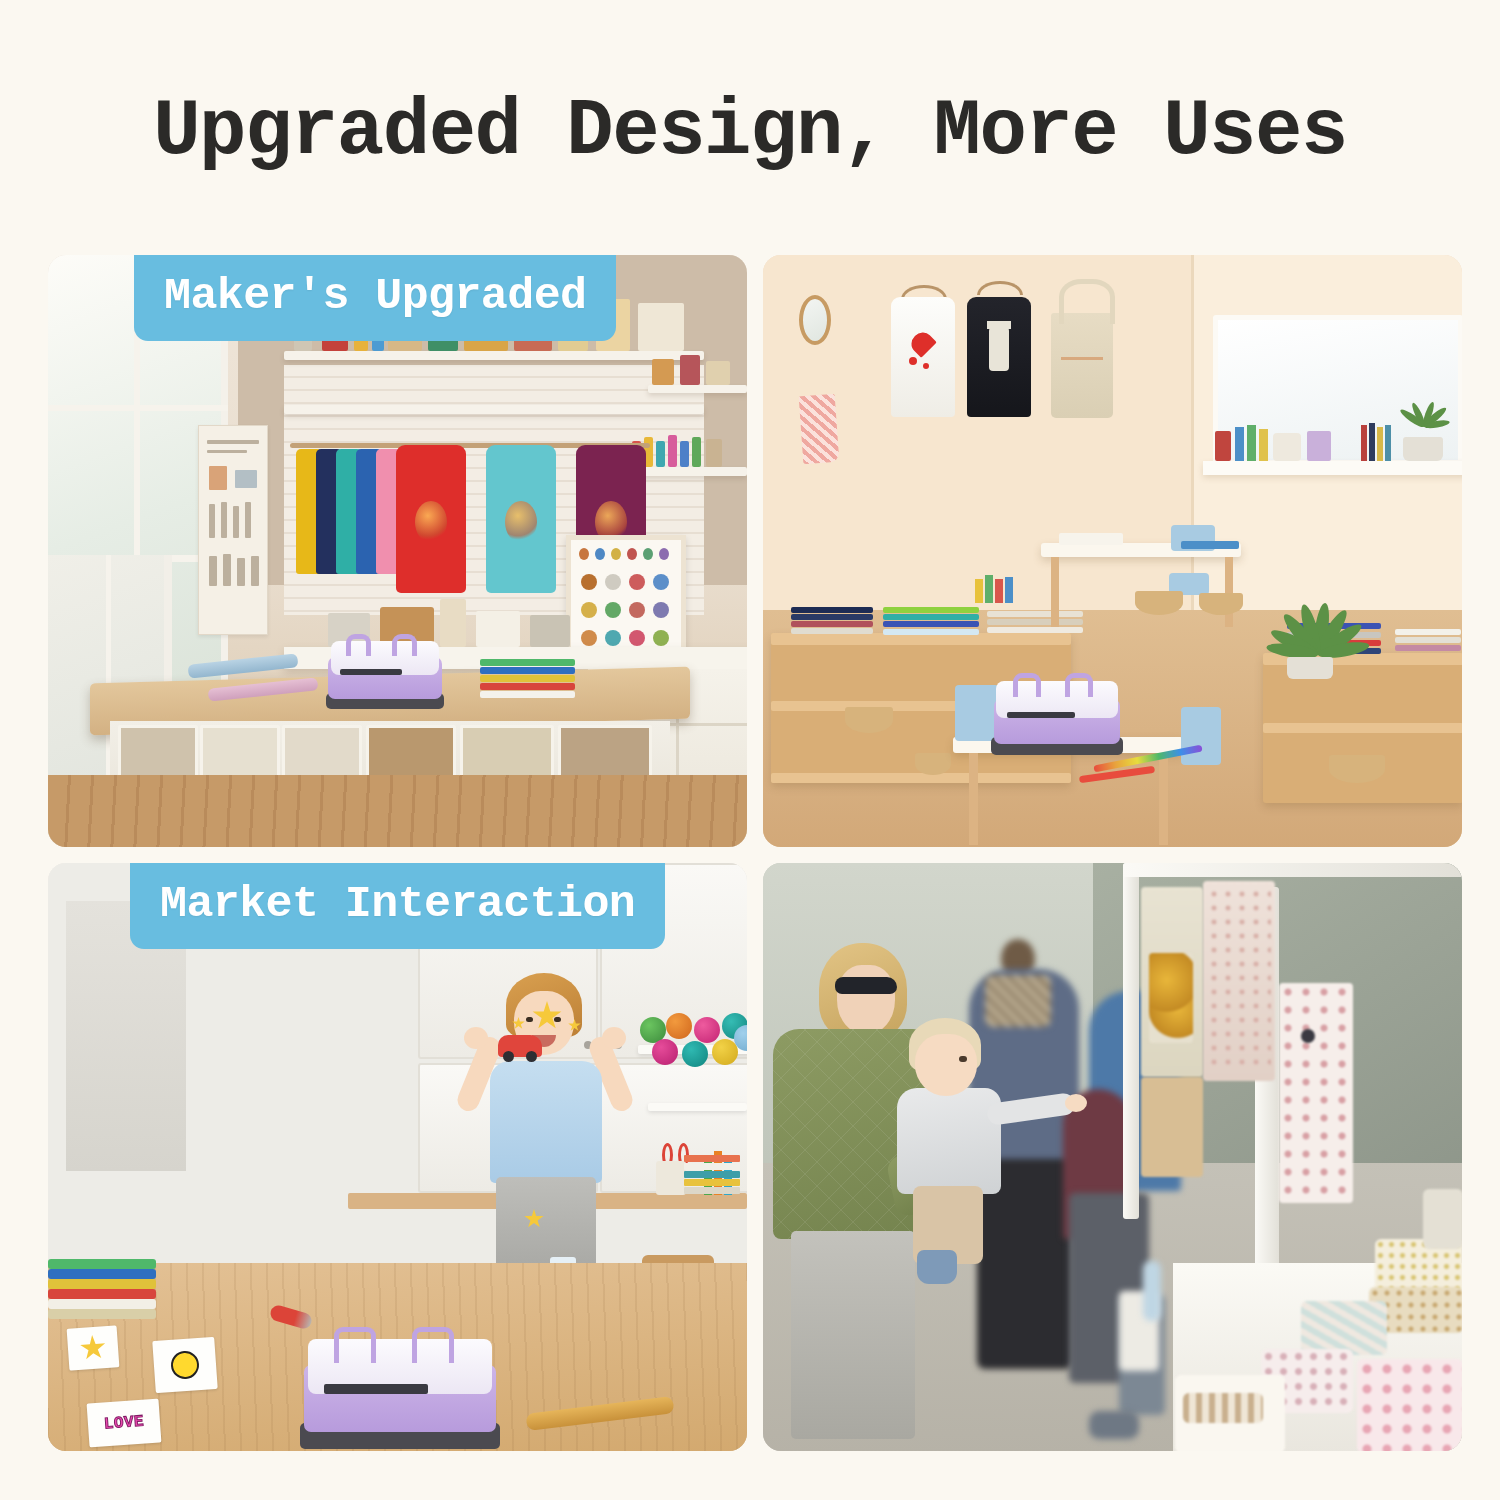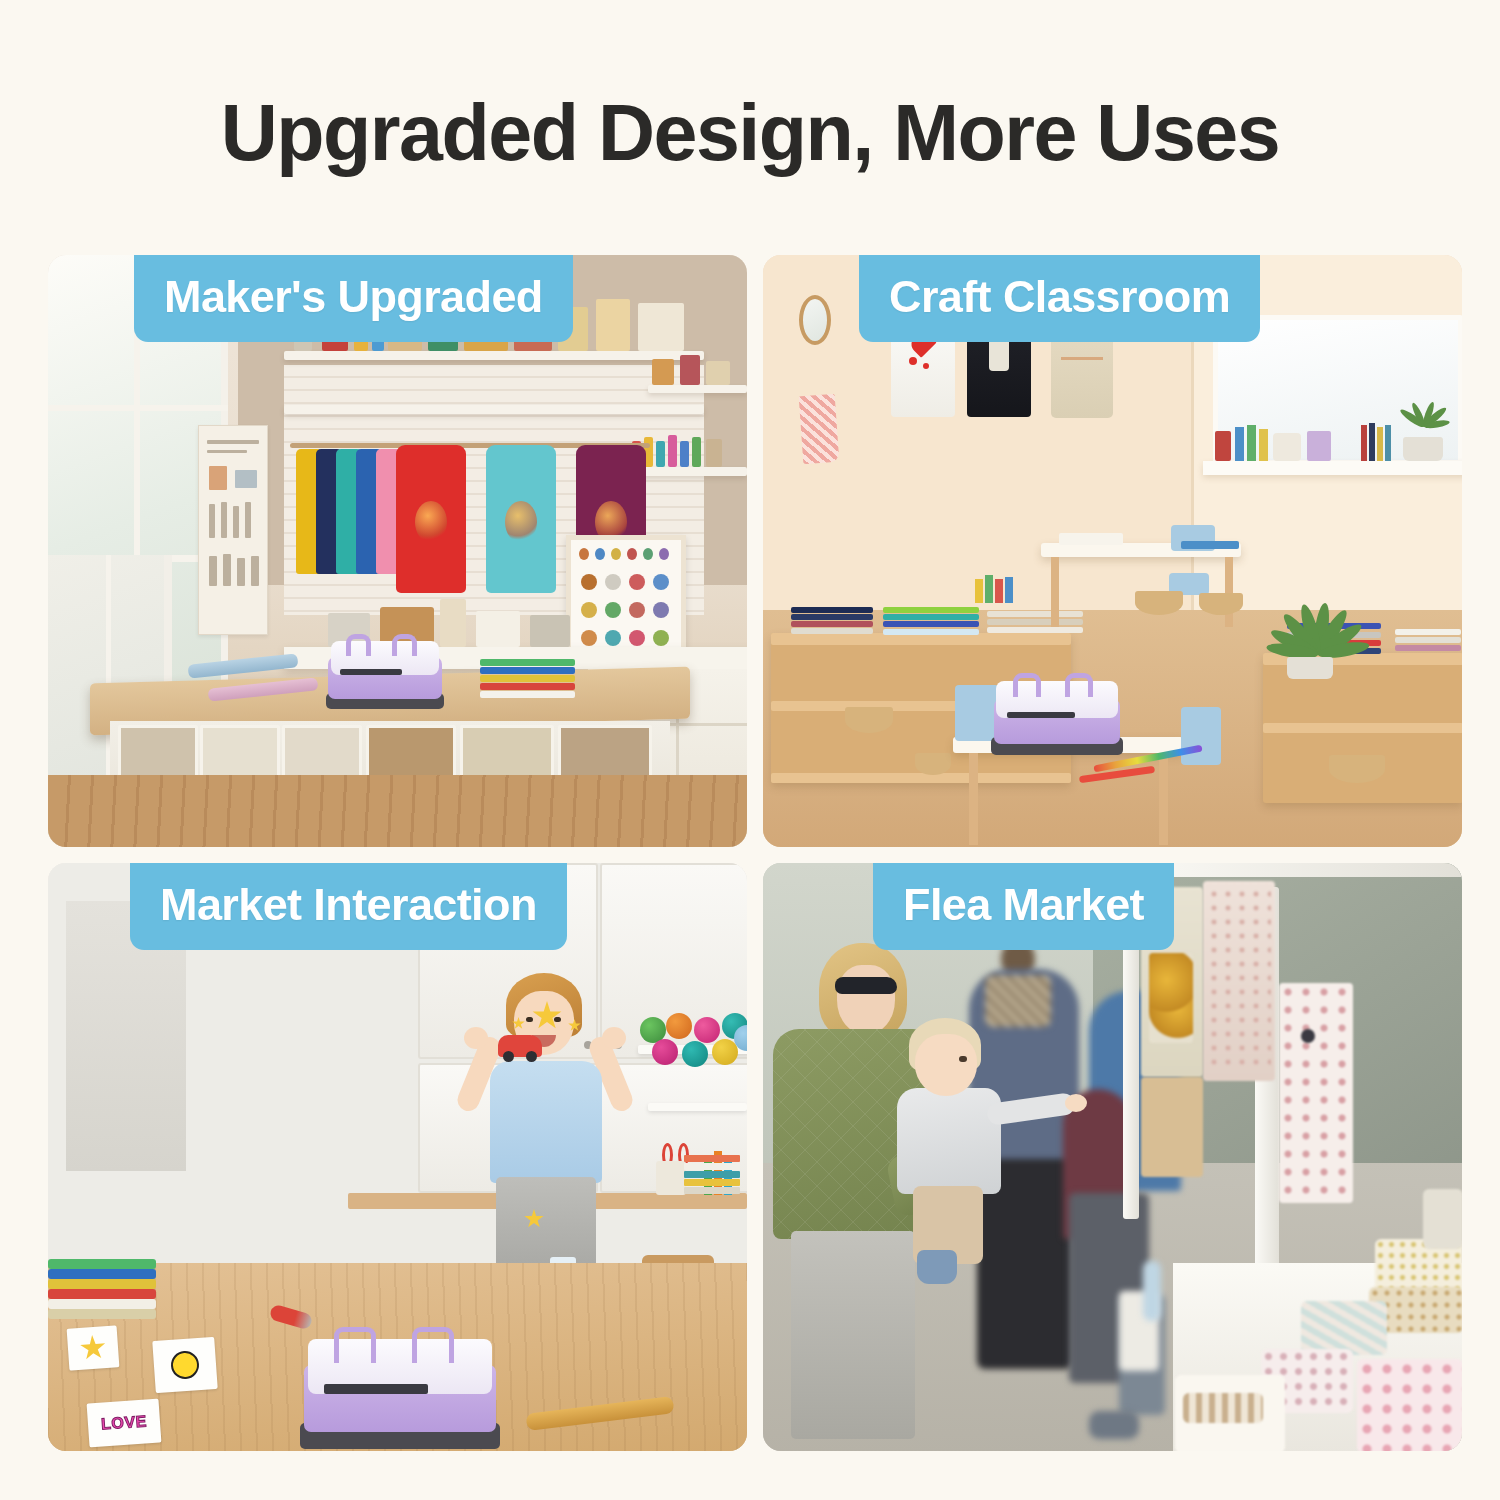--- a/index.html
+++ b/index.html
@@ -2,21 +2,21 @@
 <html><head>
 <meta charset="utf-8">
 <style>
   * { margin:0; padding:0; box-sizing:border-box; }
   html,body { width:1500px; height:1500px; }
   body {
     background:#FBF8F1;
     font-family:"Liberation Sans", sans-serif;
     overflow:hidden;
   }
-  #root { position:relative; width:1500px; height:1124px; }
+  #root { position:relative; width:1500px; height:1124px;font-family:Liberation Mono, monospace; }
 
   
   .headline {
     position:absolute; top:93px; left:0; width:1500px;
     text-align:center;
     font-size:79px; font-weight:bold; letter-spacing:-1.5px;
     color:#2B2A28; line-height:1;
     white-space:nowrap;
   }
 
@@ -718,21 +718,20 @@
             <div class="hdl r"></div>
           <div class="panel-strip"></div>
         </div>
         <div class="marker" style="left:330px;top:500px;width:110px;background:linear-gradient(90deg,#E84C3D,#E8A33D,#E8DC3D,#4FB86A,#3D8FE8,#8A4FD8);transform:rotate(-11deg);"></div>
         <div class="marker" style="left:316px;top:516px;width:76px;background:#E84C3D;transform:rotate(-8deg);"></div>
         <div class="supplies" style="position:absolute;left:212px;top:324px;width:8px;height:24px;background:#E8C23C;"></div>
         <div class="supplies" style="position:absolute;left:222px;top:320px;width:8px;height:28px;background:#5FAF6A;"></div>
         <div class="supplies" style="position:absolute;left:232px;top:324px;width:8px;height:24px;background:#D8574C;"></div>
         <div class="supplies" style="position:absolute;left:242px;top:322px;width:8px;height:26px;background:#4C8FC8;"></div>
       </div>
-      <div class="badge b2" style="background: rgb(104, 189, 224); color: rgb(255, 255, 255);">Craft Classroom</div>
     </div>
 
     <div class="panel">
       <div class="scene s3">
         <div class="bgwall"></div>
         <div class="doorway"></div>
         <div class="cab" style="left:370px;top:0;width:180px;height:196px;"></div>
         <div class="cab" style="left:552px;top:0;width:150px;height:196px;"></div>
         <div class="knob" style="left:536px;top:178px;"></div>
         <div class="knob" style="left:566px;top:178px;"></div>
@@ -891,17 +890,16 @@
              background:repeating-linear-gradient(30deg,#CFE0DC 0,#CFE0DC 6px,#EFE8E0 6px,#EFE8E0 12px);"></div>
         <div class="goods" style="left:498px;top:486px;width:92px;height:64px;
              background:radial-gradient(circle,#D8B0B8 3px,transparent 4px) 0 0/15px 15px,#F6EDEC;"></div>
         <div class="goods" style="left:594px;top:496px;width:106px;height:94px;
              background:radial-gradient(circle,#E8A6B4 4px,transparent 5px) 0 0/20px 20px,#F8E8EA;"></div>
         <div class="goods" style="left:412px;top:512px;width:110px;height:78px;background:#FAF7F0;"></div>
         <div class="goods" style="left:420px;top:530px;width:80px;height:30px;
              background:repeating-linear-gradient(90deg,#C9B08E 0,#C9B08E 6px,#EFE6D6 6px,#EFE6D6 13px);"></div>
         <div class="goods" style="left:660px;top:326px;width:40px;height:60px;background:#E4E0D4;"></div>
       </div>
-      <div class="badge b4" style="background: rgb(104, 189, 224); color: rgb(255, 255, 255);">Flea Market</div>
     </div>
 
   </div>
 </div>
 
 </body></html>

